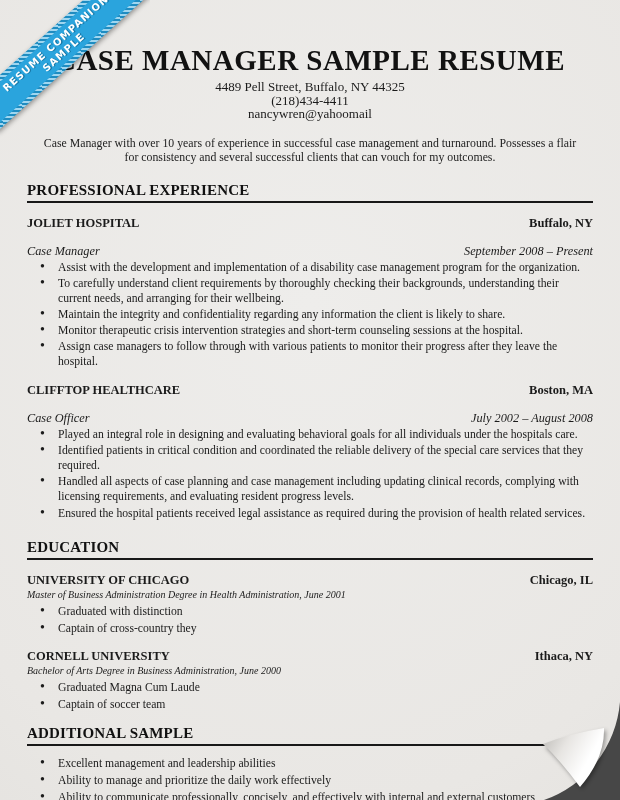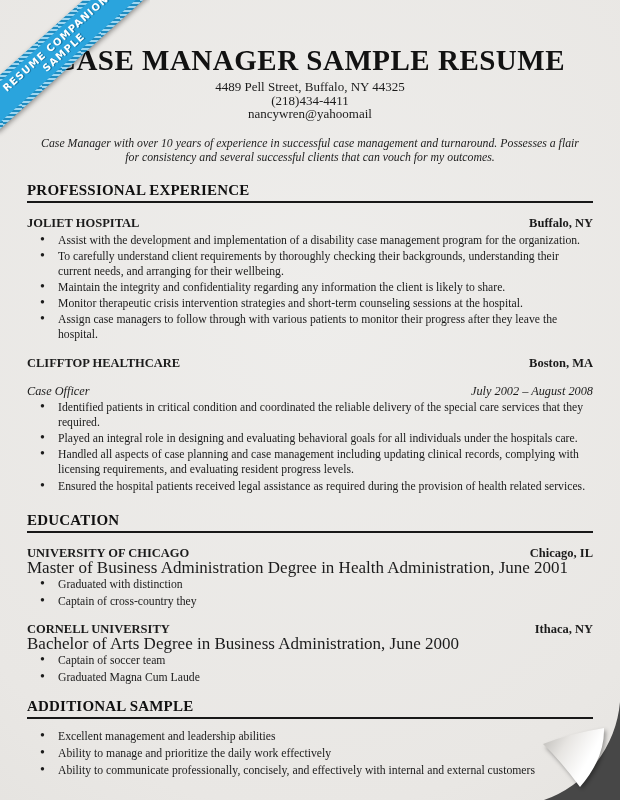--- a/index.html
+++ b/index.html
@@ -37,36 +37,36 @@
   .ribbon::after  { bottom:0; }
 
   
   h1 {
     margin:44px 0 3px; text-align:center;
     font-size:29px; letter-spacing:0.5px; font-weight:bold; color:#121212;
   }
   .contact div { text-align:center; font-size:13px; line-height:13.5px; }
   .summary {
     margin:15px auto 0; max-width:548px;
-    font-style:italic; text-align:center;
+    text-align:center;
     font-size:11.8px; line-height:14px; color:#222;
   }
 
   
   h2 {
     margin:17px 0 4px; font-size:15px; font-weight:bold; color:#111;
     letter-spacing:0.2px;
     border-bottom:2px solid #181818; padding-bottom:2px; line-height:18px;
   }
   h2 span { text-decoration-thickness:1.5px; text-underline-offset:2px; }
 
   .row { display:flex; justify-content:space-between; align-items:flex-start;margin-top:13px; }
   .row.bold-row   { font-size:12.5px; font-weight:bold; line-height:15px; }
   .row.italic-row { font-size:12.3px; font-style:italic; line-height:14px; }
-  .degree { font-size:17px; line-height:14px; }
+  .degree { font-size:10px; font-style:italic; line-height:14px; }
 
   ul { list-style:none; margin:3px 0 0; padding:0; }
   li {
     position:relative; padding:0 2px 0 31px; margin:1.5px 0;
     font-size:11.7px; line-height:14.8px;
   }
   li::before { content:"\2022"; position:absolute; left:13px; top:-1px; font-size:14px; }
 
   .job    { margin-bottom:12px; }
   .school { margin-bottom:11px; }
@@ -101,41 +101,45 @@
     </header>
 
     <section>
       <h2><span>PROFESSIONAL EXPERIENCE</span></h2>
 
       <div class="job">
         <div class="row bold-row">
           <span>JOLIET HOSPITAL</span>
           <span>Buffalo, NY</span>
         </div>
+        <div class="row italic-row">
+          <span>Case Manager</span>
+          <span>September 2008 – Present</span>
+        </div>
         <ul>
           <li>Assist with the development and implementation of a disability case management program for the organization.</li>
           <li>To carefully understand client requirements by thoroughly checking their backgrounds, understanding their current needs, and arranging for their wellbeing.</li>
           <li>Maintain the integrity and confidentiality regarding any information the client is likely to share.</li>
           <li>Monitor therapeutic crisis intervention strategies and short-term counseling sessions at the hospital.</li>
           <li>Assign case managers to follow through with various patients to monitor their progress after they leave the hospital.</li>
         </ul>
       </div>
 
       <div class="job">
         <div class="row bold-row">
           <span>CLIFFTOP HEALTHCARE</span>
           <span>Boston, MA</span>
         </div>
         <div class="row italic-row">
           <span>Case Officer</span>
           <span>July 2002 – August 2008</span>
         </div>
         <ul>
+          <li>Played an integral role in designing and evaluating behavioral goals for all individuals under the hospitals care.</li>
           <li>Identified patients in critical condition and coordinated the reliable delivery of the special care services that they required.</li>
-          <li>Played an integral role in designing and evaluating behavioral goals for all individuals under the hospitals care.</li>
           <li>Handled all aspects of case planning and case management including updating clinical records, complying with licensing requirements, and evaluating resident progress levels.</li>
           <li>Ensured the hospital patients received legal assistance as required during the provision of health related services.</li>
         </ul>
       </div>
     </section>
 
     <section>
       <h2><span>EDUCATION</span></h2>
 
       <div class="school">
@@ -150,22 +154,22 @@
         </ul>
       </div>
 
       <div class="school">
         <div class="row bold-row">
           <span>CORNELL UNIVERSITY</span>
           <span>Ithaca, NY</span>
         </div>
         <div class="degree">Bachelor of Arts Degree in Business Administration, June 2000</div>
         <ul>
+          <li>Graduated Magna Cum Laude</li>
           <li>Captain of soccer team</li>
-          <li>Graduated Magna Cum Laude</li>
         </ul>
       </div>
     </section>
 
     <section>
       <h2 style="margin-top:6px;"><span>ADDITIONAL SAMPLE</span></h2>
       <ul id="skills-list">
         <li>Excellent management and leadership abilities</li>
         <li>Ability to manage and prioritize the daily work effectively</li>
         <li>Ability to communicate professionally, concisely, and effectively with internal and external customers</li>

